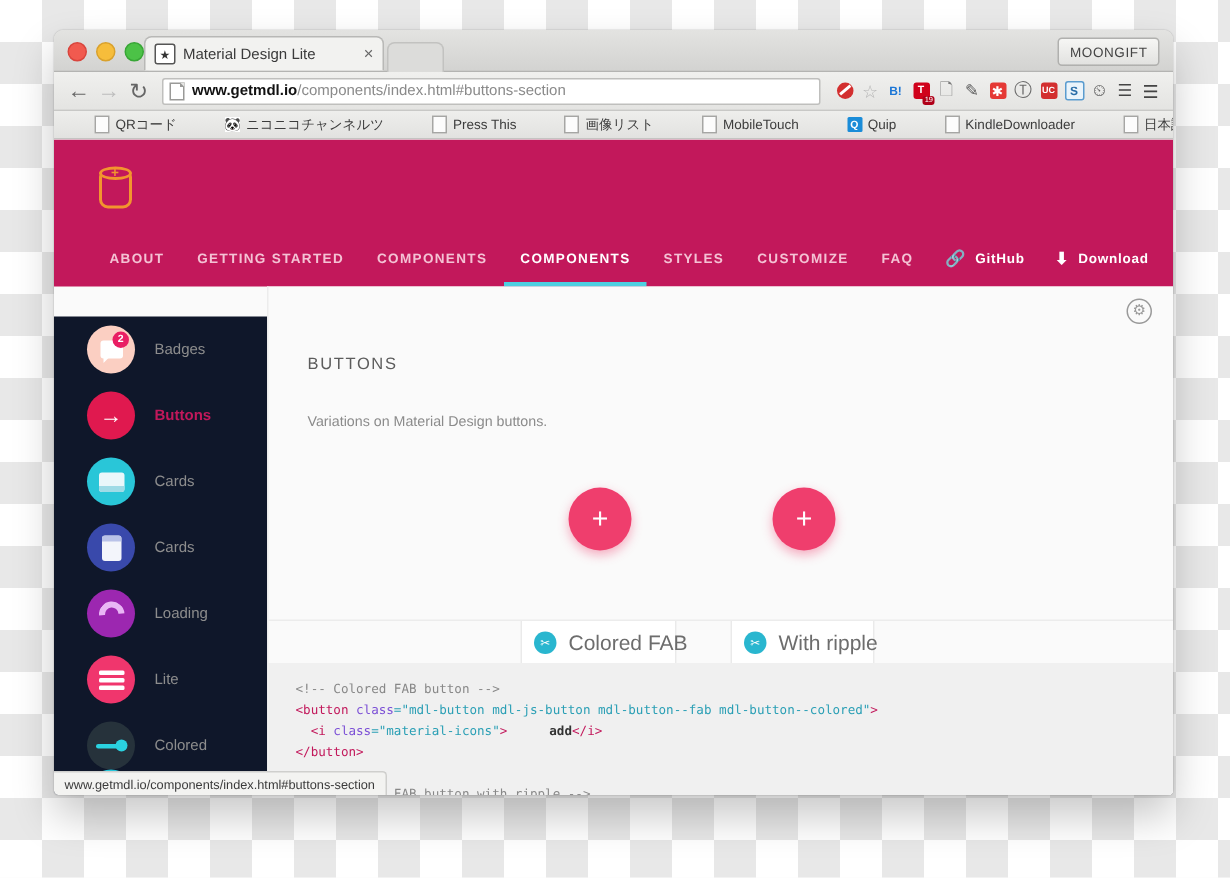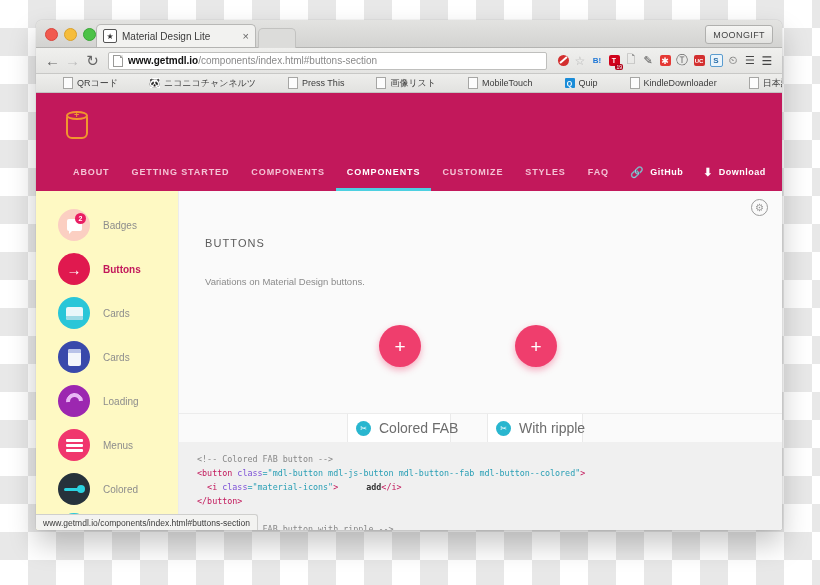--- a/index.html
+++ b/index.html
@@ -106,22 +106,22 @@
     white-space:nowrap;}
   .navitem.active{color:#ffffff;}
   .navitem.active:after{content:"";position:absolute;left:0;right:0;bottom:0;
     height:3px;background:#4dd0e1;}
   .nav-spacer{flex:1;}
   .navlink{display:flex;align-items:center;height:38px;padding:0 10px;
     font-size:9px;color:#ffffff;font-weight:bold;letter-spacing:.5px;}
   .navlink .ni{margin-right:6px;font-size:11px;display:flex;align-items:center;}
 
   .body-row{display:flex;height:340px;}
-  .sidebar{width:142px;background:#fef9c3;padding-top:12px;box-sizing:border-box;
-    flex:none;position:relative;overflow:hidden;}
+  .sidebar{width:142px;background:#0f172a;box-sizing:border-box;
+    flex:none;position:relative;overflow:hidden;margin-top:20px;}
   .side-item{display:flex;align-items:center;height:44px;padding-left:22px;
     box-sizing:border-box;}
   .side-ico{width:32px;height:32px;border-radius:50%;flex:none;margin-right:13px;
     position:relative;display:flex;align-items:center;justify-content:center;}
   .side-label{font-size:10px;color:#8d8d8d;}
   .side-item.active .side-label{color:#c2185b;font-weight:bold;}
 
   .ic-badge-bubble{width:15px;height:12px;background:#fff;border-radius:2px;
     position:relative;}
   .ic-badge-bubble:after{content:"";position:absolute;left:2px;bottom:-3px;
@@ -298,22 +298,22 @@
         <div class="logo">
           <div class="logo-body"></div>
           <div class="logo-top"></div>
           <div class="logo-plus">+</div>
         </div>
         <div class="navrow">
           <div class="navitem">ABOUT</div>
           <div class="navitem">GETTING STARTED</div>
           <div class="navitem">COMPONENTS</div>
           <div class="navitem active">COMPONENTS</div>
+          <div class="navitem">STYLES</div>
           <div class="navitem">CUSTOMIZE</div>
-          <div class="navitem">STYLES</div>
           <div class="navitem">FAQ</div>
           <div class="nav-spacer"></div>
           <div class="navlink">
               <span class="ni">🔗</span>
               <span>GitHub</span>
             </div>
           <div class="navlink">
               <span class="ni">⬇</span>
               <span>Download</span>
             </div>
@@ -355,21 +355,21 @@
             <span class="side-label">Loading</span>
           </div>
           <div class="side-item">
             <span class="side-ico" style="background:#f0366d;">
               <span class="ic-menu">
                   <i></i>
                   <i></i>
                   <i></i>
                 </span>
             </span>
-            <span class="side-label">Menus</span>
+            <span class="side-label">Lite</span>
           </div>
           <div class="side-item">
             <span class="side-ico" style="background:#26323b;">
               <span class="ic-slider"></span>
             </span>
             <span class="side-label">Colored</span>
           </div>
           <div class="side-peek"></div>
         </div>
 

